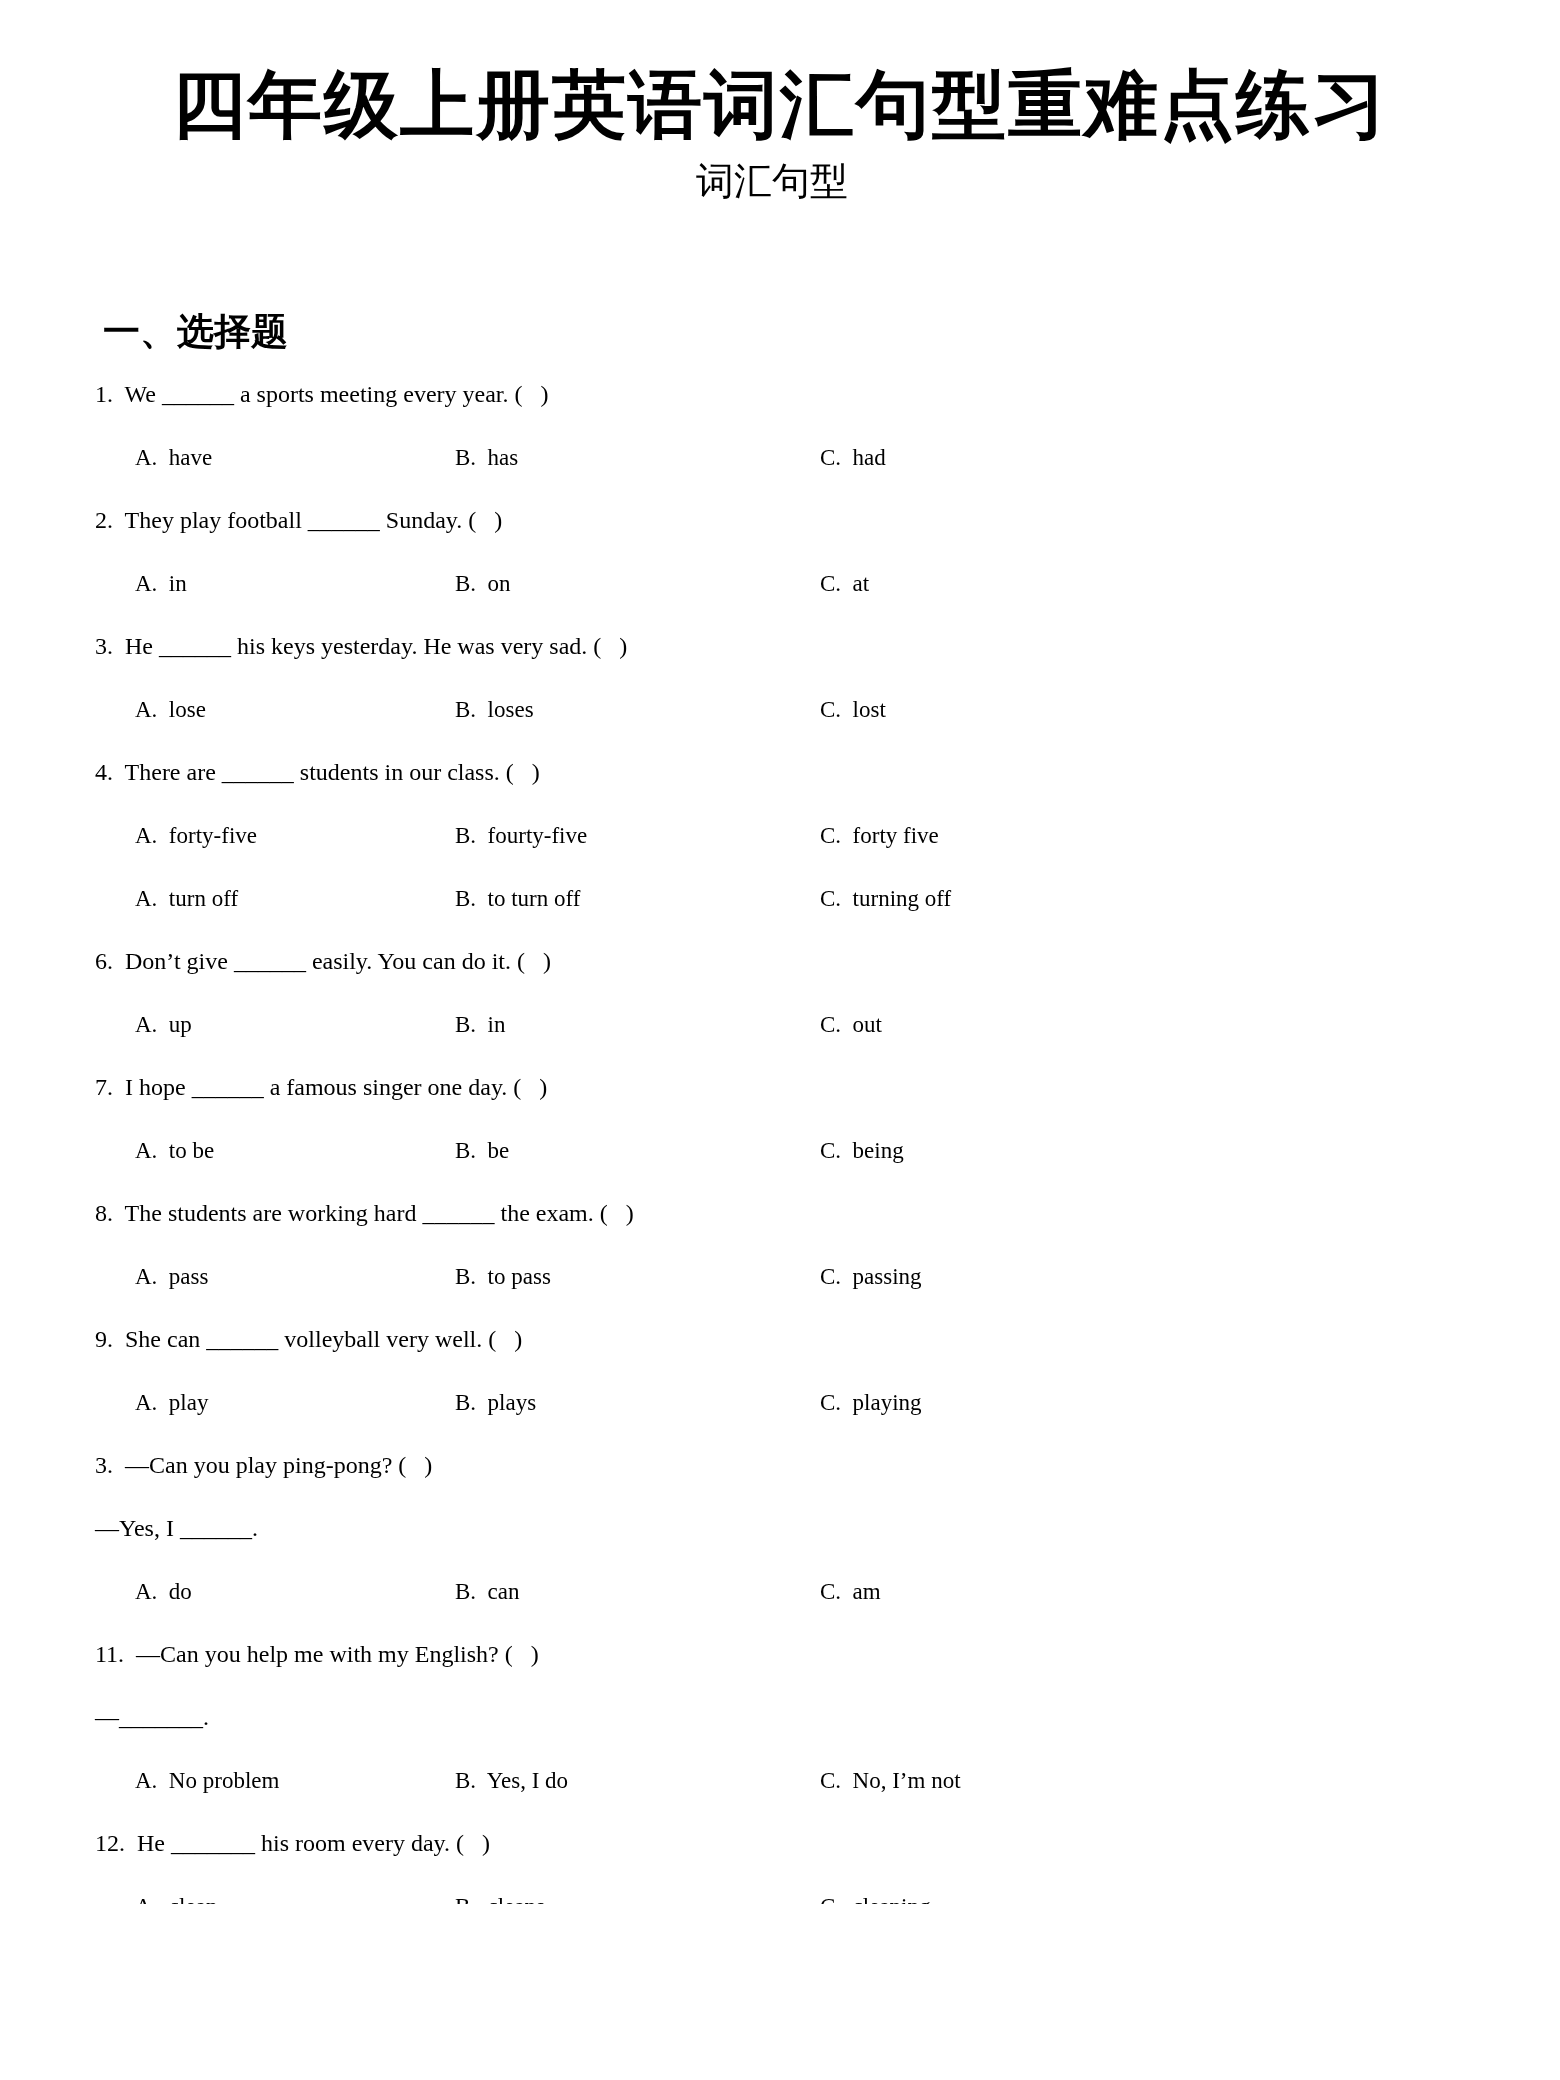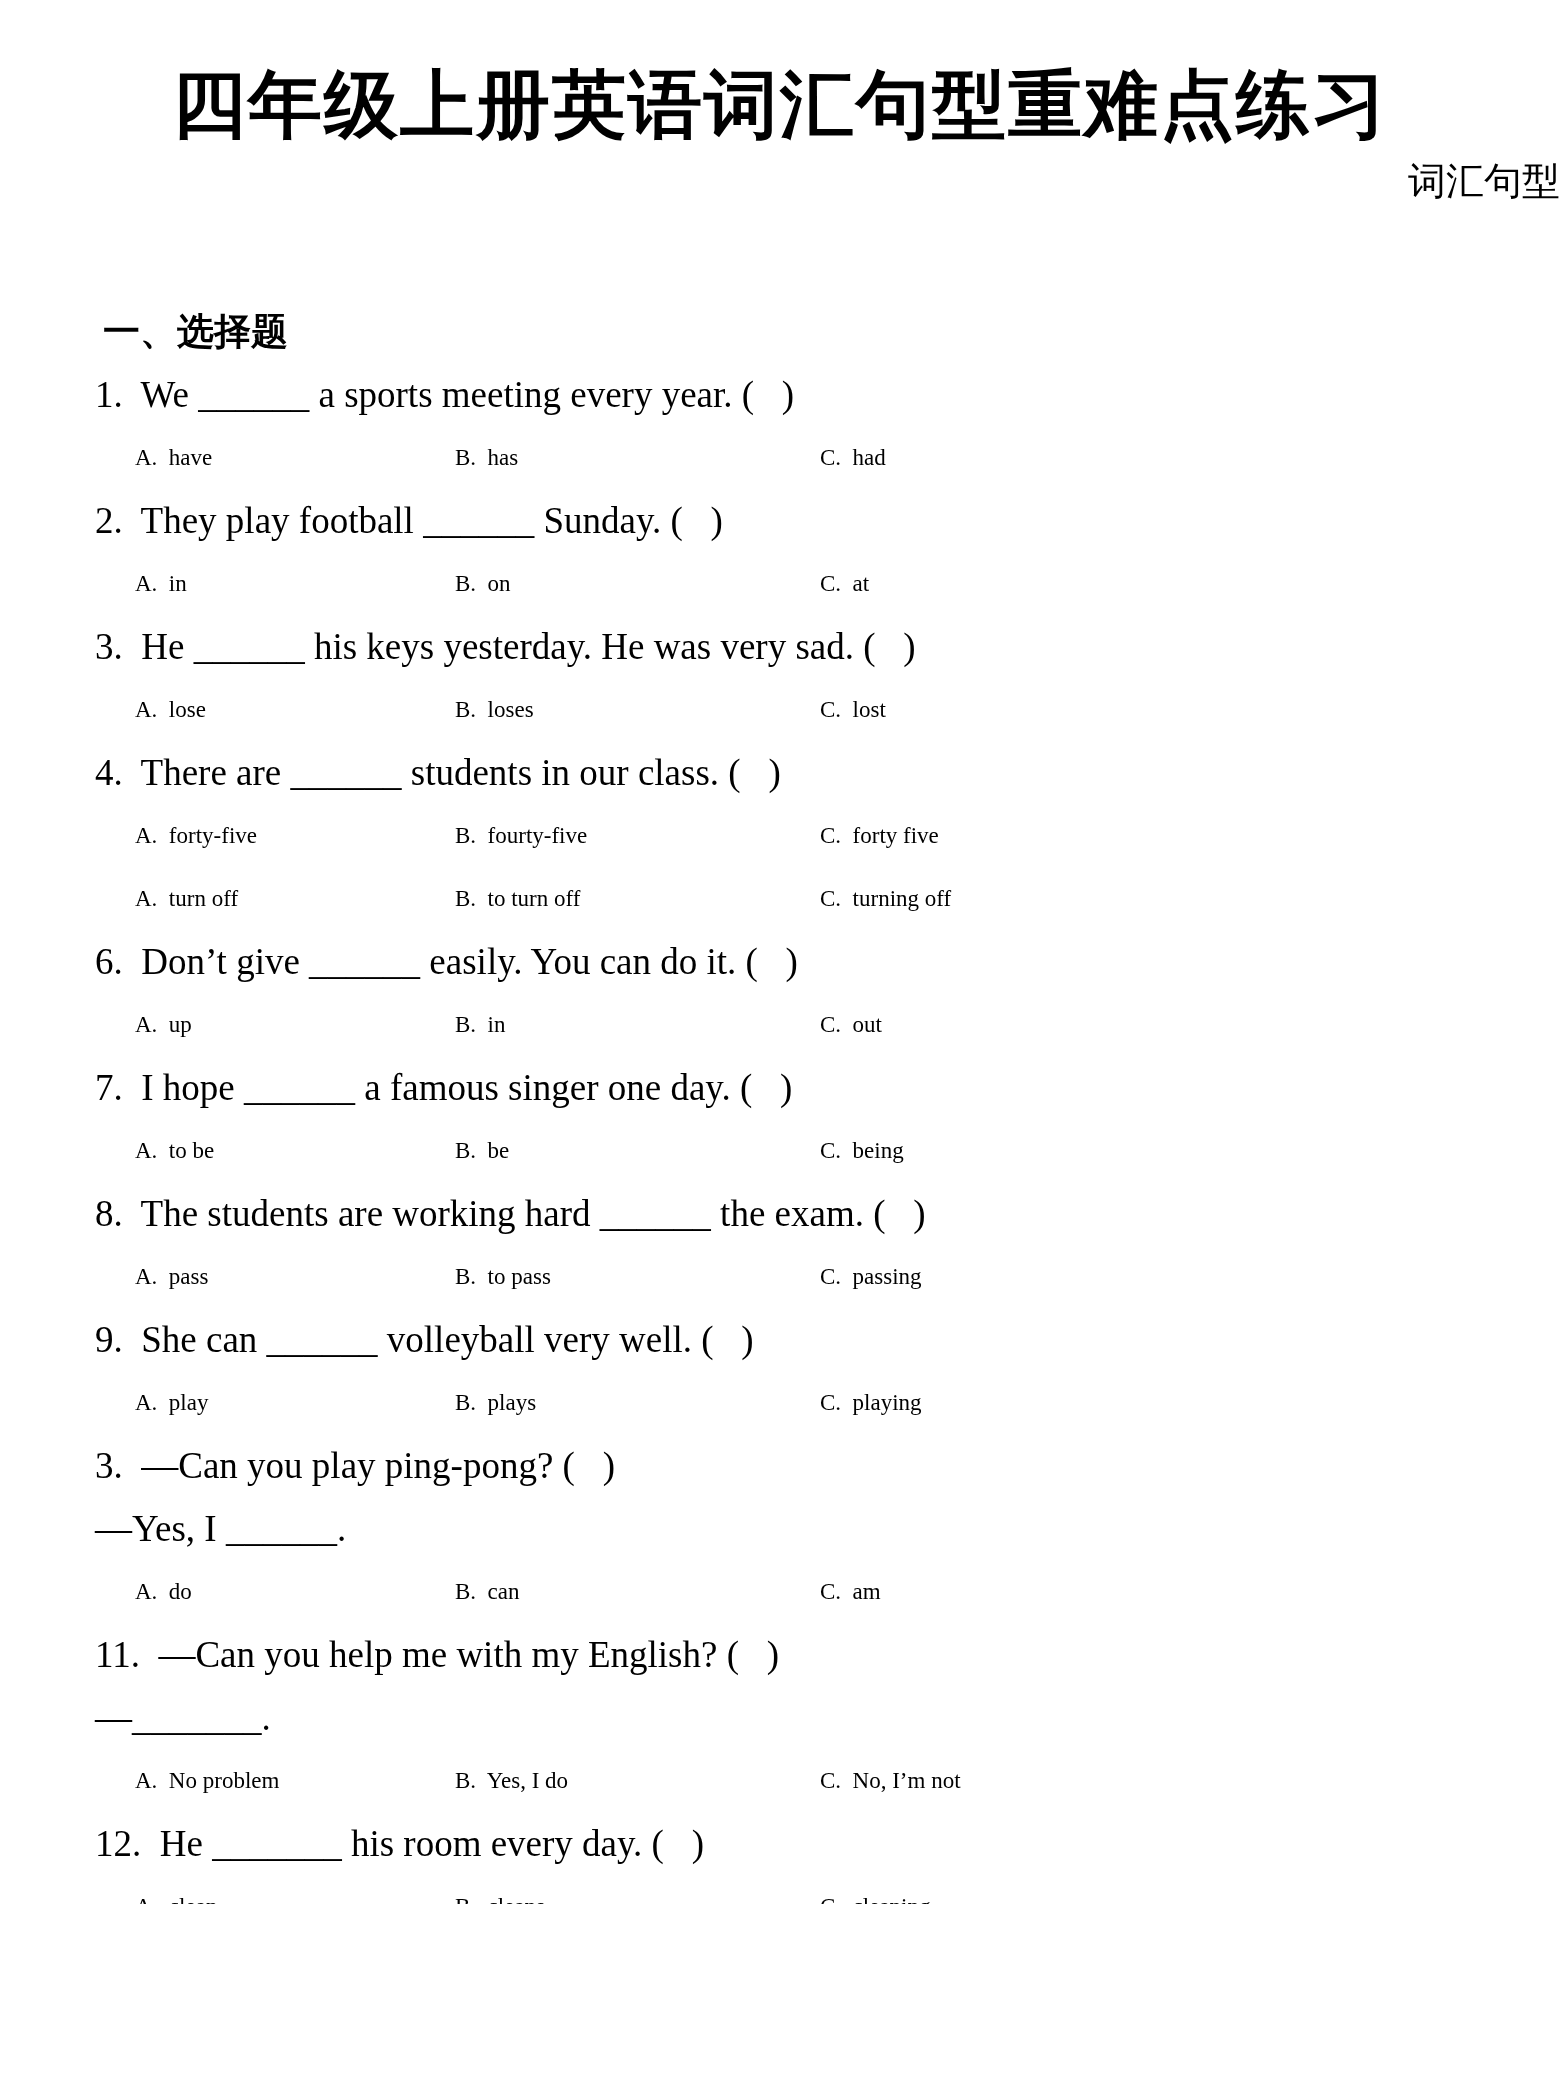--- a/index.html
+++ b/index.html
@@ -24,40 +24,40 @@
     text-align: center;
     font-family: "Liberation Sans", "DejaVu Sans", sans-serif;
     font-weight: 900;
     font-size: 74px;
     line-height: 100px;
     letter-spacing: 2px;
     color: #000000;
     white-space: pre;
   }
   .doc-subtitle {
-    margin: 2px 0 0 0;
-    text-align: right;
+    margin: 2px 16px 0 0;
+    text-align: center;
     font-family: "Liberation Sans", "DejaVu Sans", sans-serif;
     font-weight: 400;
     font-size: 38px;
     line-height: 48px;
     color: #000000;
     white-space: pre;
   }
   .section-header {
     margin-top: 95px;
     font-family: "Liberation Sans", "DejaVu Sans", sans-serif;
     font-weight: 700;
     font-size: 37px;
     line-height: 63px;
     white-space: pre;
     margin-left: 8px;
   }
   .row {
-    font-size: 37px;
+    font-size: 24px;
     line-height: 63px;
     white-space: pre;
   }
   .opts {
     position: relative;
     height: 63px;
   }
   .opt {
     position: absolute;
     top: 0;

